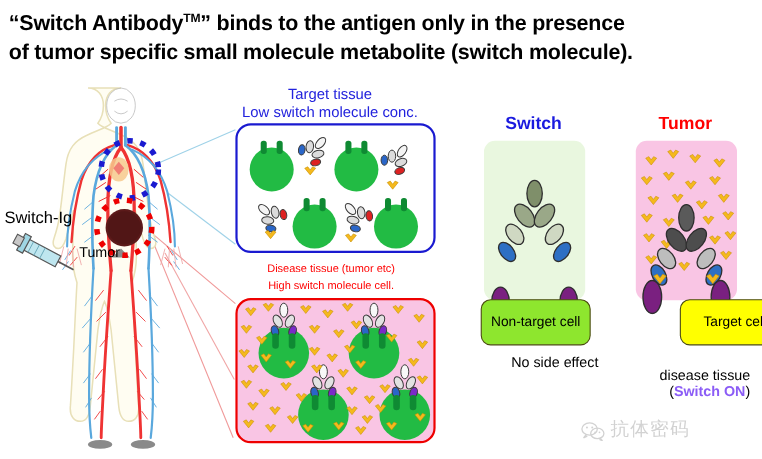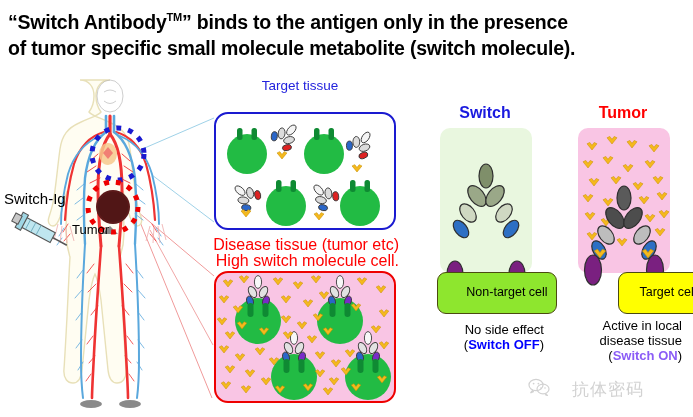--- a/index.html
+++ b/index.html
@@ -24,50 +24,50 @@
   
   .leaders{position:absolute;left:0;top:0;width:693px;height:417px;pointer-events:none;}
 
   
   .nt-cap{position:absolute;left:205px;top:78px;width:190px;text-align:center;
           color:#2222dd;font-size:13.5px;line-height:15.5px;font-weight:500;}
   .nt-box{position:absolute;left:214px;top:112px;width:178px;height:114px;
           border:2.5px solid #1a1ad0;border-radius:14px;background:#ffffff;}
 
   
-  .dt-cap{position:absolute;left:203px;top:237px;width:196px;text-align:right;
-          color:#ff0000;font-size:16px;line-height:15.5px;font-weight:500;}
+  .dt-cap{position:absolute;left:203px;top:237px;width:196px;text-align:center;
+          color:#ff0000;font-size:10px;line-height:15.5px;font-weight:500;}
   .dt-box{position:absolute;left:214px;top:271px;width:178px;height:128px;
           border:2.5px solid #ee0000;border-radius:14px;background:#f9c5e4;}
 
   
   .panel-head{position:absolute;font-size:16px;font-weight:bold;text-align:center;}
   .h-normal{left:430px;top:104px;width:110px;color:#1a1adf;}
   .h-tumor{left:568px;top:104px;width:110px;color:#ff0000;}
 
   .p-normal{position:absolute;left:440px;top:128px;width:92px;height:145px;
             background:#e9f7df;border-radius:10px;}
   .p-tumor{position:absolute;left:578px;top:128px;width:92px;height:145px;
             background:#f9c5e4;border-radius:10px;}
 
   .cellbox{position:absolute;border:1.6px solid #4b4b10;border-radius:9px;
            display:flex;align-items:center;justify-content:center;
            text-align:center;font-size:12.5px;color:#000;line-height:13.5px;}
-  .c-nontarget{left:437px;top:272px;width:98px;height:40px;background:#8ee62e;padding-left:20px;}
+  .c-nontarget{left:437px;top:272px;width:98px;height:40px;background:#8ee62e;}
   .c-target{left:575px;top:272px;width:98px;height:40px;background:#ffff00;margin-left:43px;}
 
   .cap{position:absolute;text-align:right;font-size:13px;line-height:15px;color:#000;}
   .cap-left{left:428px;top:322px;width:116px;}
   .cap-right{left:566px;top:318px;width:116px;}
   .sw-off{color:#0000ff;font-weight:bold;}
   .sw-on{color:#8b5cf6;font-weight:bold;}
 
   .watermark{position:absolute;left:528px;top:378px;width:160px;
              color:#d2d2d2;font-size:17px;letter-spacing:1px;
-             display:flex;align-items:flex-start;gap:22px;}
+             display:flex;align-items:flex-end;gap:5px;}
   .wm-logo{display:inline-block;}
 </style>
 </head>
 <body>
 
 <div id="stage">
 
   <div class="title">
     <span>“Switch Antibody</span><sup>TM</sup><span>” binds to the antigen only in the presence</span>
     <br>
@@ -171,20 +171,21 @@
       <line x1="26" y1="16" x2="26" y2="27" stroke="#6aa9bb" stroke-width="0.8"></line>
       <line x1="32" y1="16" x2="32" y2="27" stroke="#6aa9bb" stroke-width="0.8"></line>
     </g>
   </svg>
 
   <div class="lbl-switchig">Switch-Ig</div>
   <div class="lbl-tumor">Tumor</div>
 
   <div class="nt-cap">
     <span>Target tissue</span><br>
+    <span>Low switch molecule conc.</span>
   </div>
   <div class="nt-box">
     <svg viewBox="0 0 178 114" style="width:178px;height:114px;display:block;">
       <defs>
         <g id="cellA">
           <circle cx="0" cy="0" r="20" fill="#22bb44"></circle>
           <rect x="-10" y="-26" width="5.5" height="12" rx="2.5" fill="#0f8a33"></rect>
           <rect x="4.5" y="-26" width="5.5" height="12" rx="2.5" fill="#0f8a33"></rect>
         </g>
         <g id="abFree">
@@ -543,25 +544,24 @@
     </svg>
   </div>
   <svg style="position:absolute;left:575px;top:252px;width:98px;height:34px;" viewBox="0 0 98 34">
     <ellipse cx="18" cy="18" rx="8.5" ry="15" fill="#7a2080" stroke="#2f2f2f" stroke-width="1.2"></ellipse>
     <ellipse cx="80" cy="18" rx="8.5" ry="15" fill="#7a2080" stroke="#2f2f2f" stroke-width="1.2"></ellipse>
   </svg>
   <div class="cellbox c-target">Target cell</div>
 
   <div class="cap cap-left">
     <span>No side effect</span><br>
-    <span><span>(</span><span class="sw-off">Switch OFF</span><span>)</span></span>
   </div>
 
   <div class="cap cap-right">
-    <span>Active in local</span><br>
+    <br>
     <span>disease tissue</span><br>
     <span><span>(</span><span class="sw-on">Switch ON</span><span>)</span></span>
   </div>
 
   <div class="watermark">
     <svg class="wm-logo" width="22" height="18" viewBox="0 0 22 18">
       <ellipse cx="8" cy="7" rx="7" ry="5.6" fill="none" stroke="#d2d2d2" stroke-width="1.2"></ellipse>
       <path d="M5 12 l-2.5 3 l3.4 -1.6" fill="none" stroke="#d2d2d2" stroke-width="1.2"></path>
       <circle cx="5.6" cy="5.6" r="0.9" fill="#d2d2d2"></circle>
       <circle cx="10.4" cy="5.6" r="0.9" fill="#d2d2d2"></circle>

